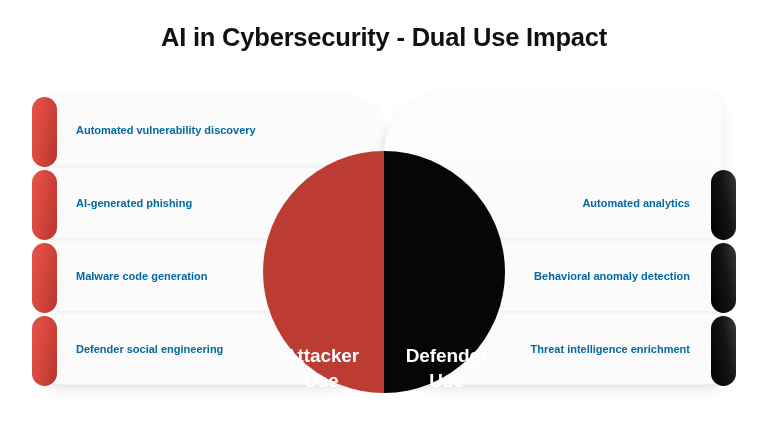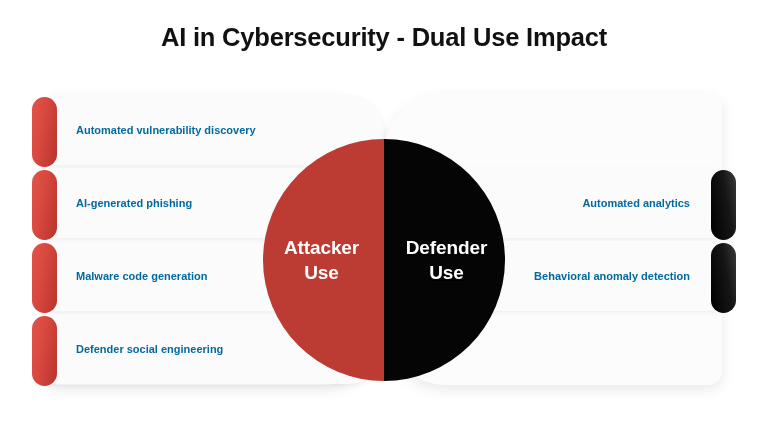--- a/index.html
+++ b/index.html
@@ -137,37 +137,36 @@
   .venn {
     position: absolute;
     left: 263px;
     top: 139px;
     width: 242px;
     height: 242px;
     z-index: 6;
   }
   .venn-half {
     position: absolute;
-    top: 0;
+    top: 12px;
     width: 121px;
     height: 242px;
     display: flex;
-    align-items: center;
+    align-items: flex-end;
     justify-content: center;
   }
   .venn-left {
     left: 0;
     background: #bc3b33;
     border-radius: 121px 0 0 121px;
   }
   .venn-right {
     left: 121px;
     background: #050505;
     border-radius: 0 121px 121px 0;
-    text-decoration: underline;
   }
   .venn-label {
     color: #ffffff;
     font-size: 19px;
     font-weight: bold;
     line-height: 25px;
     text-align: center;
     letter-spacing: -0.1px;
   }
   .venn-left .venn-label  { padding-right: 4px; }
@@ -221,20 +220,25 @@
         <div class="tab tab-right"></div>
         <div class="row-text">Automated analytics</div>
       </div>
 
       <div class="row row-2">
         <div class="row-card"></div>
         <div class="tab tab-right"></div>
         <div class="row-text">Behavioral anomaly detection</div>
       </div>
 
+      <div class="row row-3">
+        <div class="row-card"></div>
+        <div class="tab tab-right"></div>
+        <div class="row-text">Threat intelligence enrichment</div>
+      </div>
 
     </div>
   </div>
 
   <div class="venn">
     <div class="venn-half venn-left">
       <div class="venn-label">
         <span>Attacker</span><br>
         <span>Use</span>
       </div>

